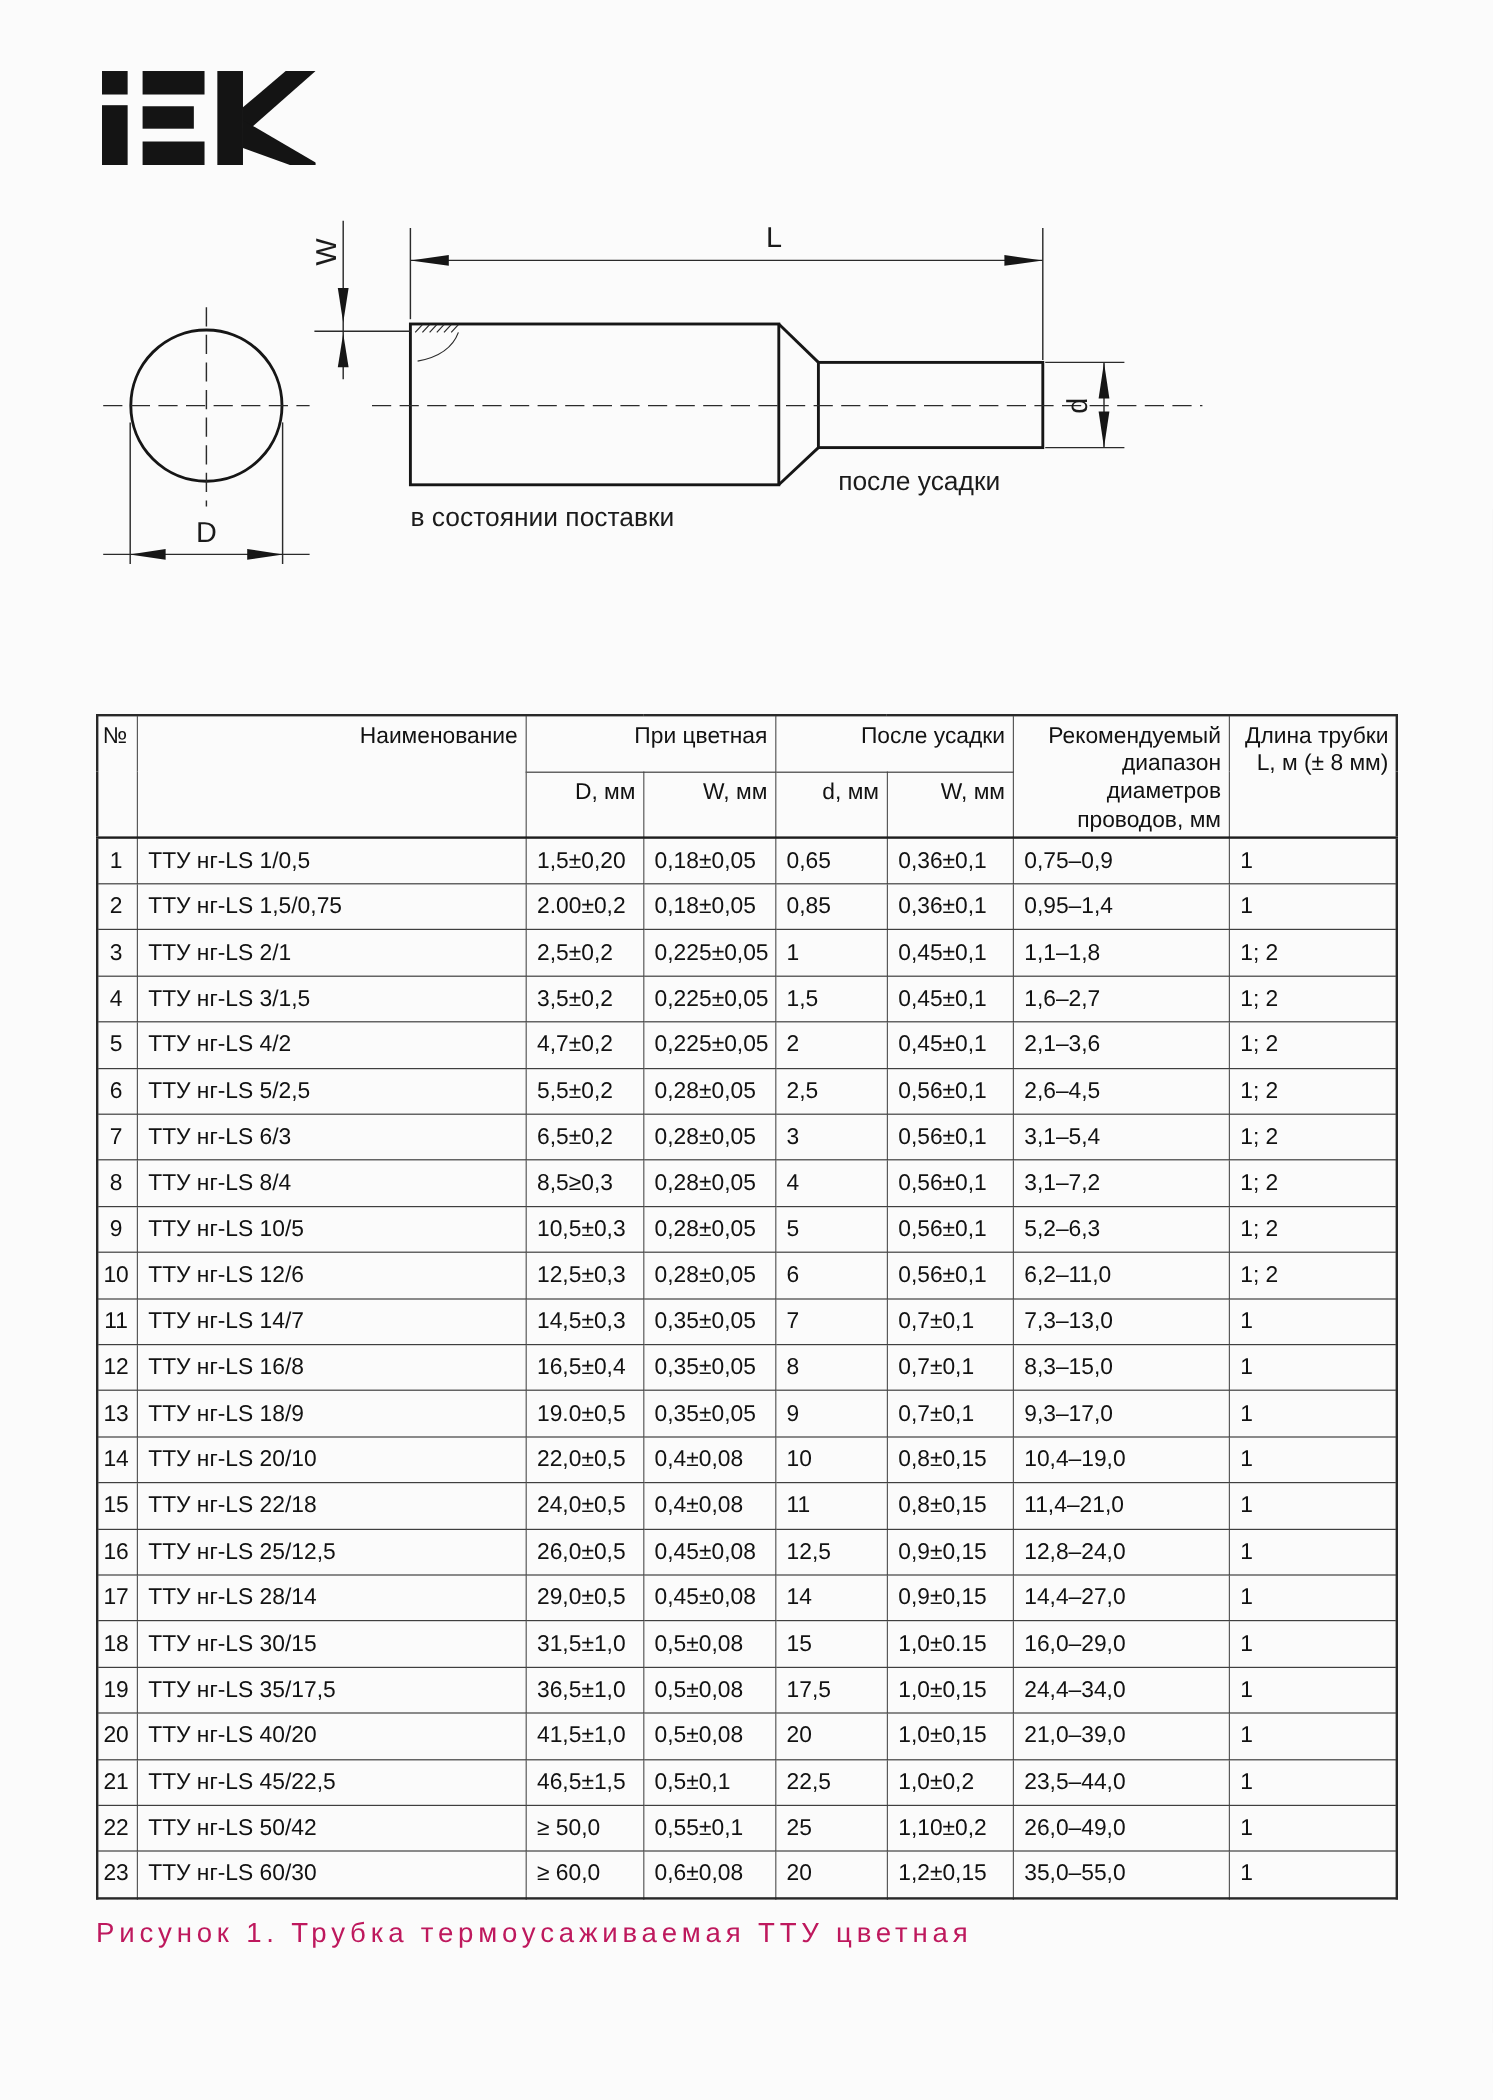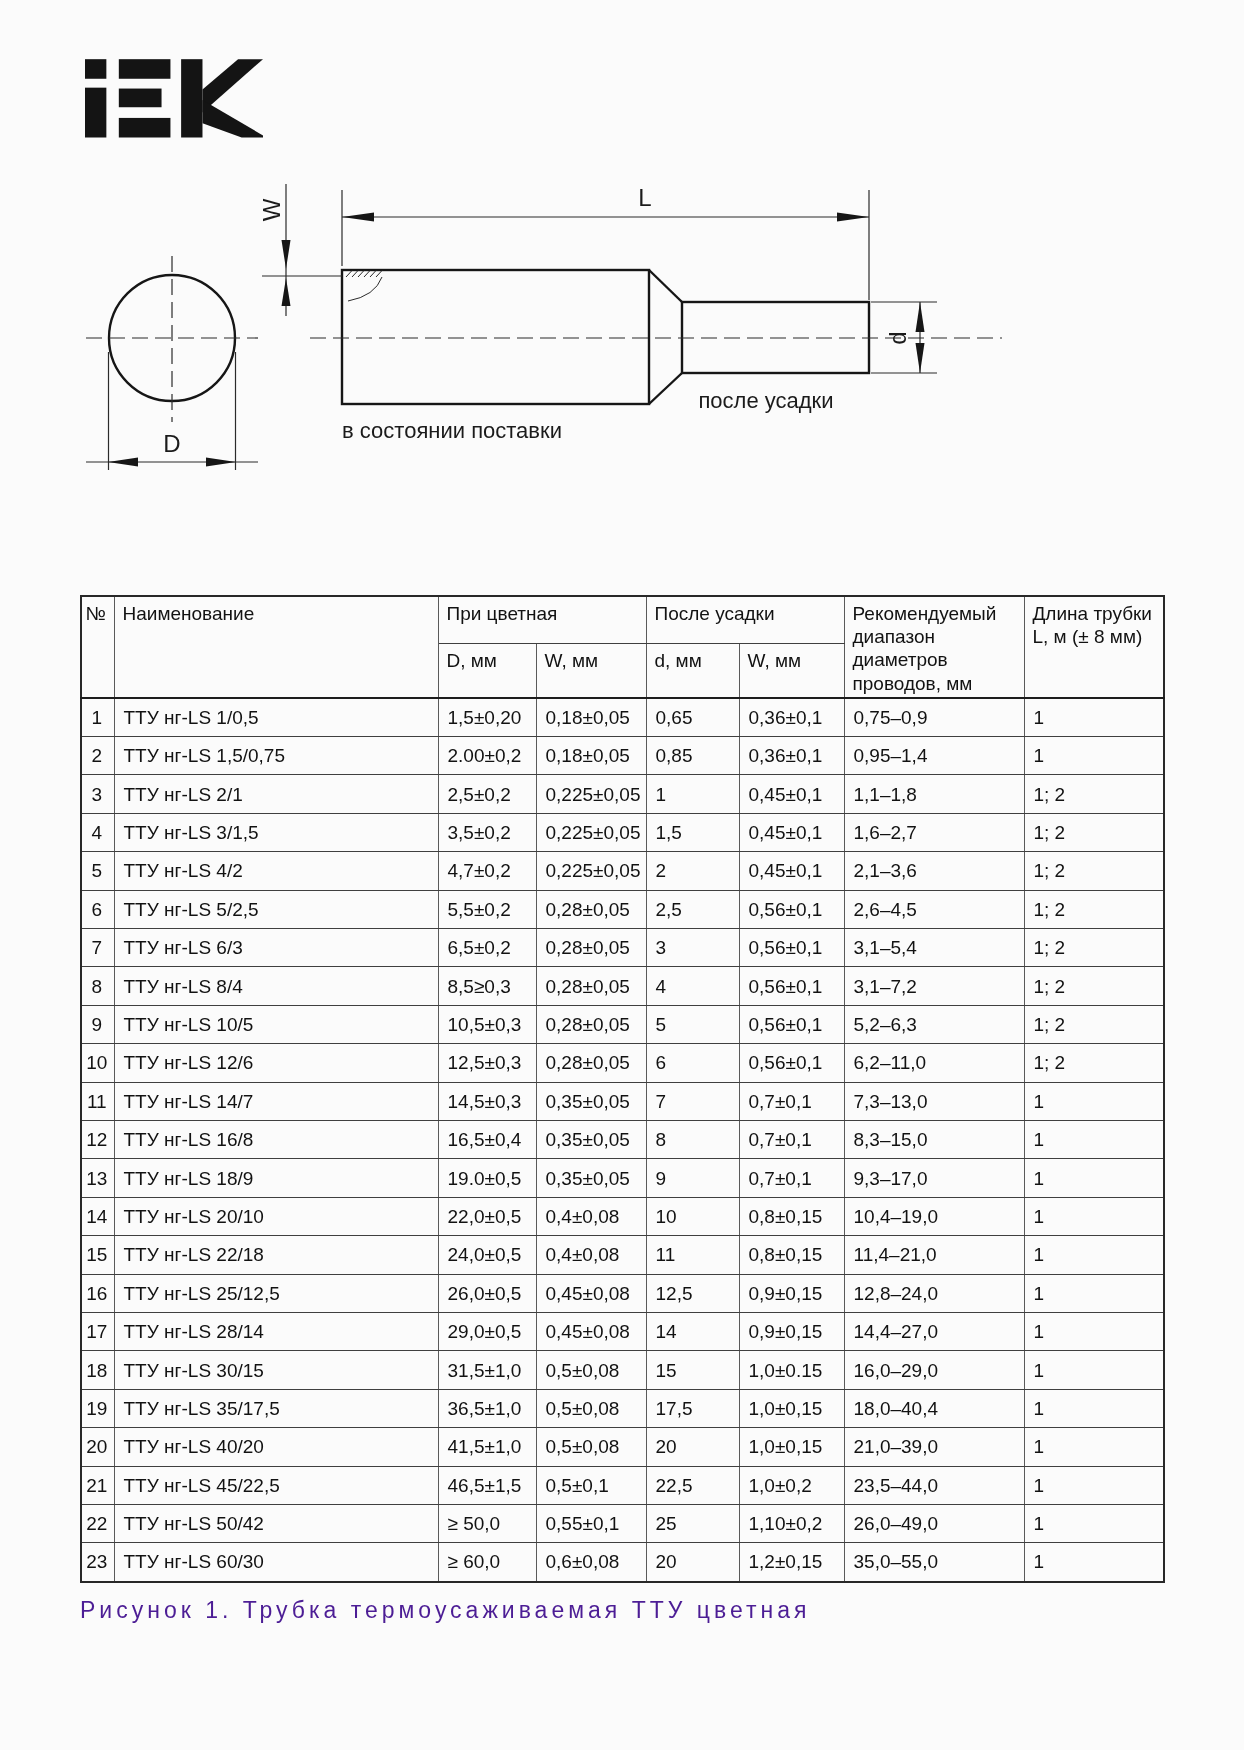--- a/index.html
+++ b/index.html
@@ -26,36 +26,36 @@
     border-collapse:collapse; table-layout:fixed; width:1083px;
     font-size:19px; color:#121212; background:transparent;
     border:2.2px solid #282828;
   }
   .spec-table th, .spec-table td {
     border-left:1.3px solid #5a5a5a; border-right:1.3px solid #5a5a5a;
     border-top:1.8px solid #3f3f3f; border-bottom:1.8px solid #3f3f3f;
     font-weight:normal; overflow:hidden;
   }
   .spec-table thead th {
-    text-align:left; vertical-align:top;
+    text-align:right; vertical-align:top;
     padding:5px 6px 2px 8px; line-height:1.22;
   }
   .spec-table thead tr.group-row th { height:30px; }
   .spec-table thead tr.sub-row th { height:36px; }
   .spec-table thead { border-bottom:2.6px solid #1d1d1d; }
   .spec-table tbody td {
     height:36.4px; vertical-align:middle;
     padding:1px 4px 0 9px; white-space:nowrap;
   }
   .spec-table .c-num { text-align:center; padding-left:2px; }
   .spec-table thead th.h-num { text-align:center; padding-left:2px; }
 
   .caption {
     position:absolute; left:80px; top:1597px;
-    font-size:23px; letter-spacing:4px; color:#4c1d95; white-space:nowrap;
+    font-size:23px; letter-spacing:4px; color:#be185d; white-space:nowrap;
   }
 </style>
 </head>
 <body>
 
 <div class="page">
 
   <svg class="logo" viewBox="0 0 200 100" role="img" aria-label="IEK">
     <g>
       <rect class="glyph" x="0" y="12" width="24" height="22"></rect>
@@ -334,21 +334,21 @@
           <td>16,0–29,0</td>
           <td>1</td>
         </tr>
         <tr>
           <td class="c-num">19</td>
           <td>ТТУ нг-LS 35/17,5</td>
           <td>36,5±1,0</td>
           <td>0,5±0,08</td>
           <td>17,5</td>
           <td>1,0±0,15</td>
-          <td>18,0–40,4</td>
+          <td>24,4–34,0</td>
           <td>1</td>
         </tr>
         <tr>
           <td class="c-num">20</td>
           <td>ТТУ нг-LS 40/20</td>
           <td>41,5±1,0</td>
           <td>0,5±0,08</td>
           <td>20</td>
           <td>1,0±0,15</td>
           <td>21,0–39,0</td>

